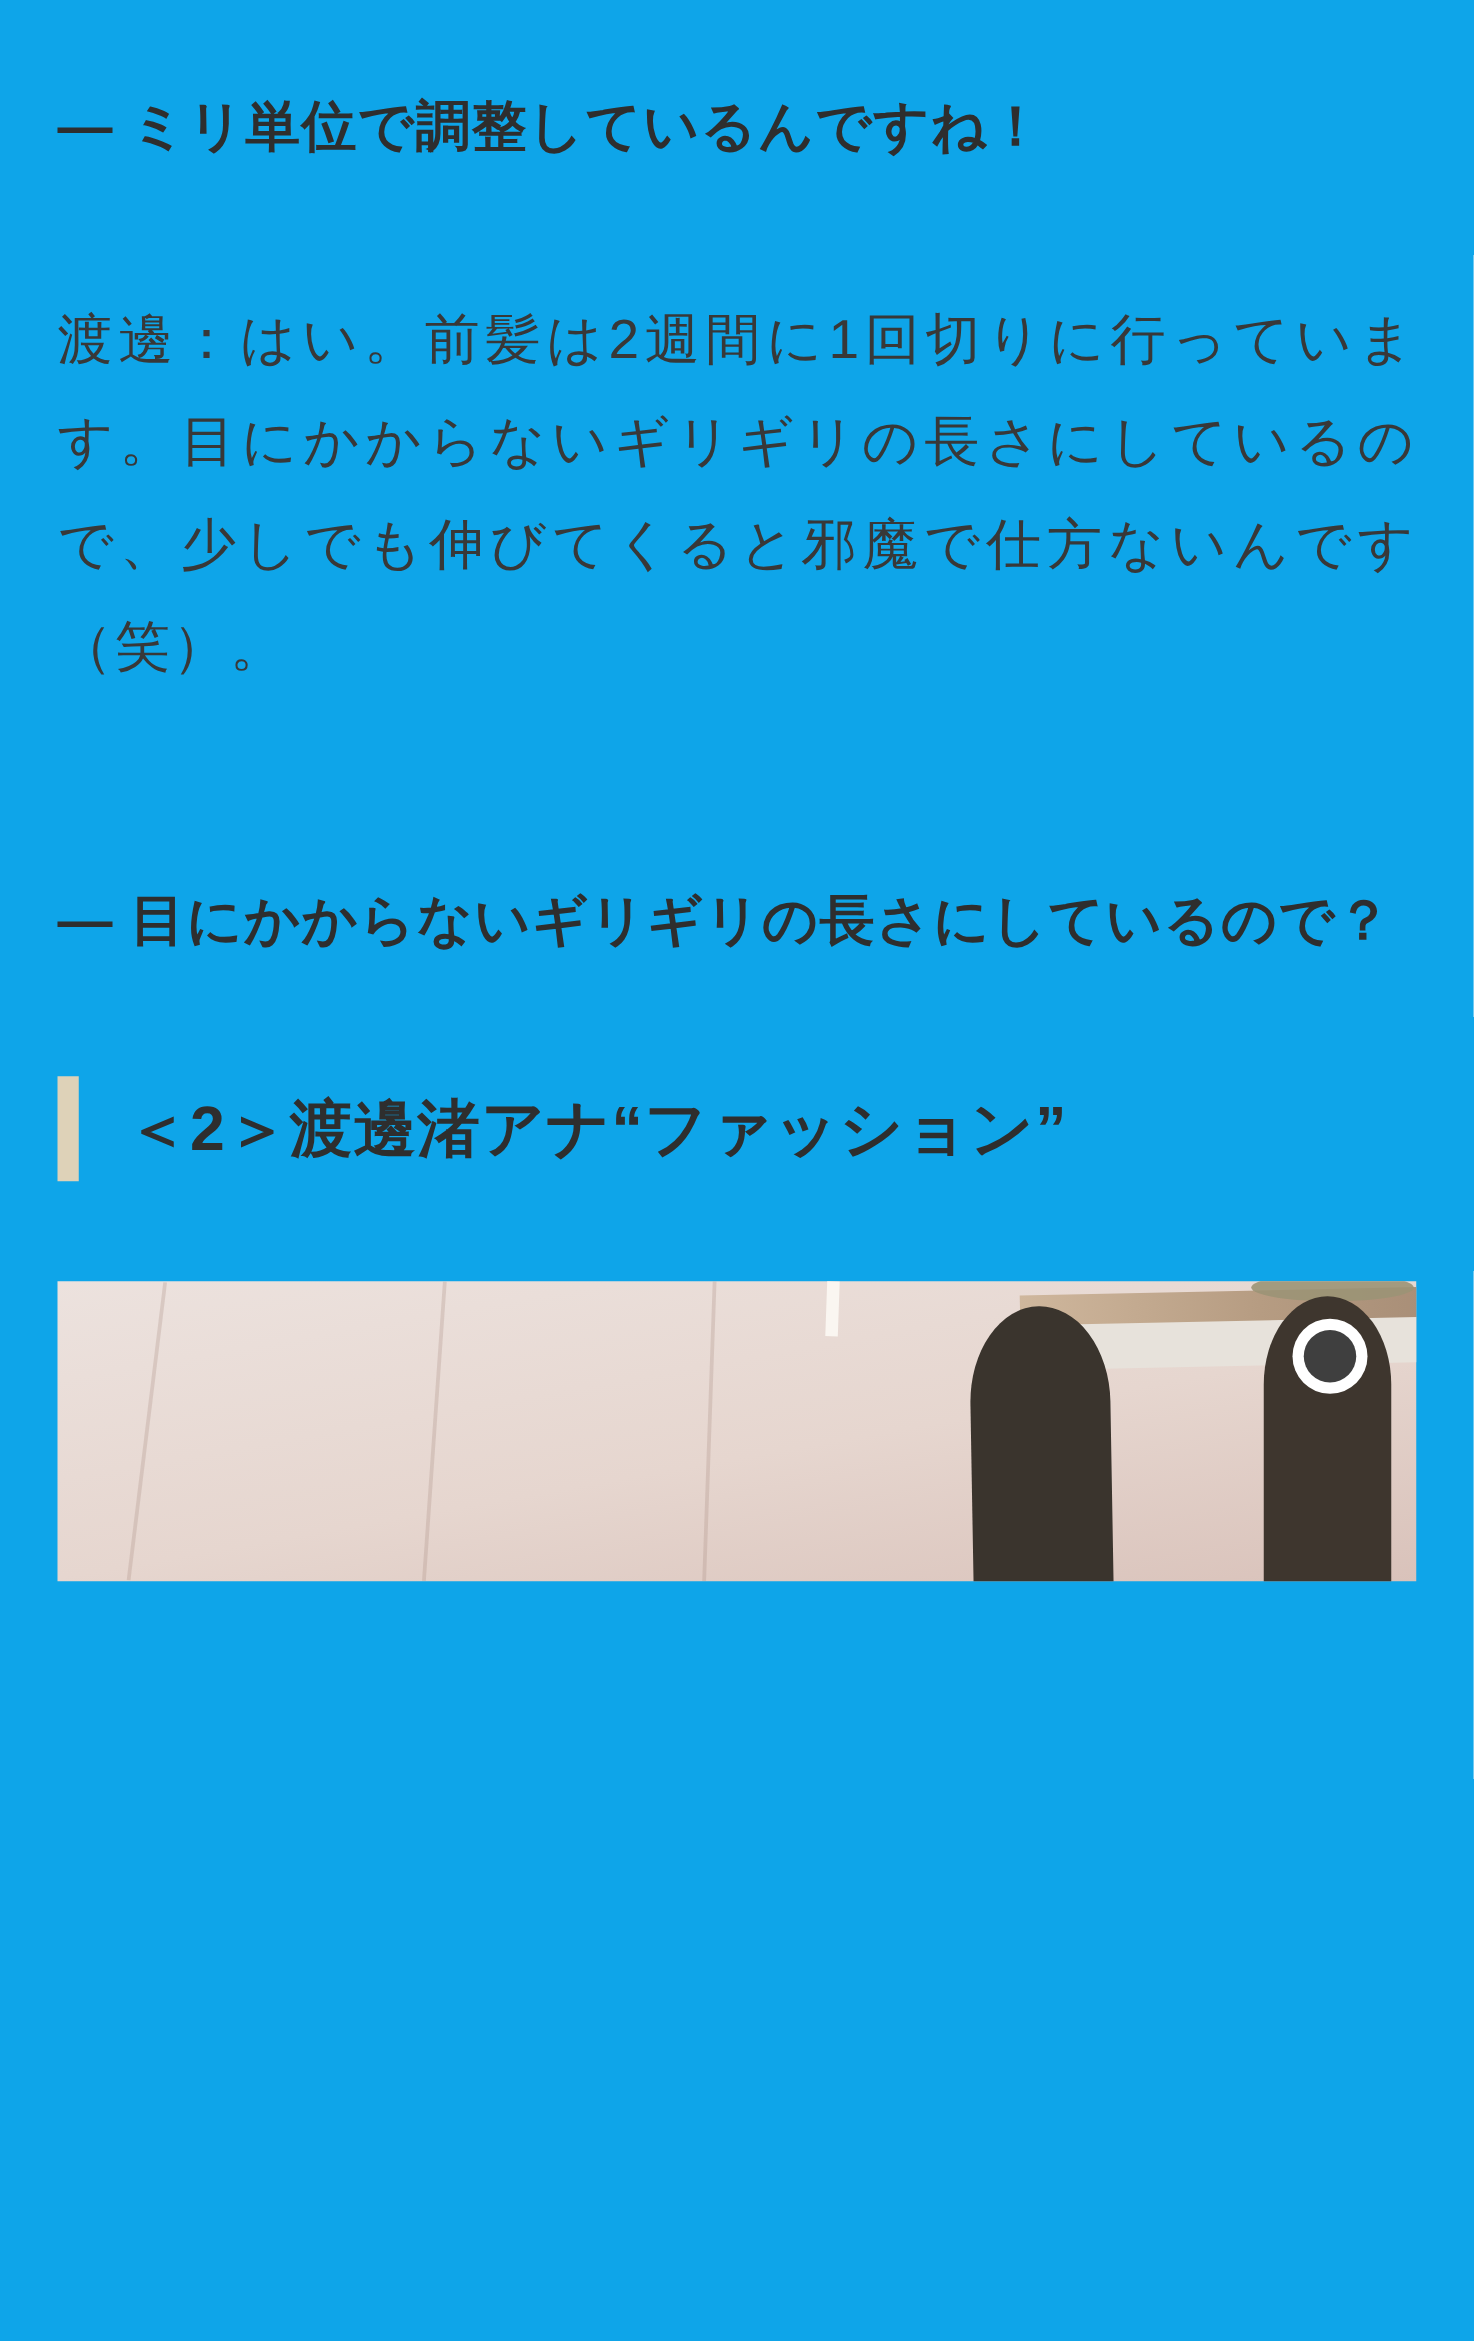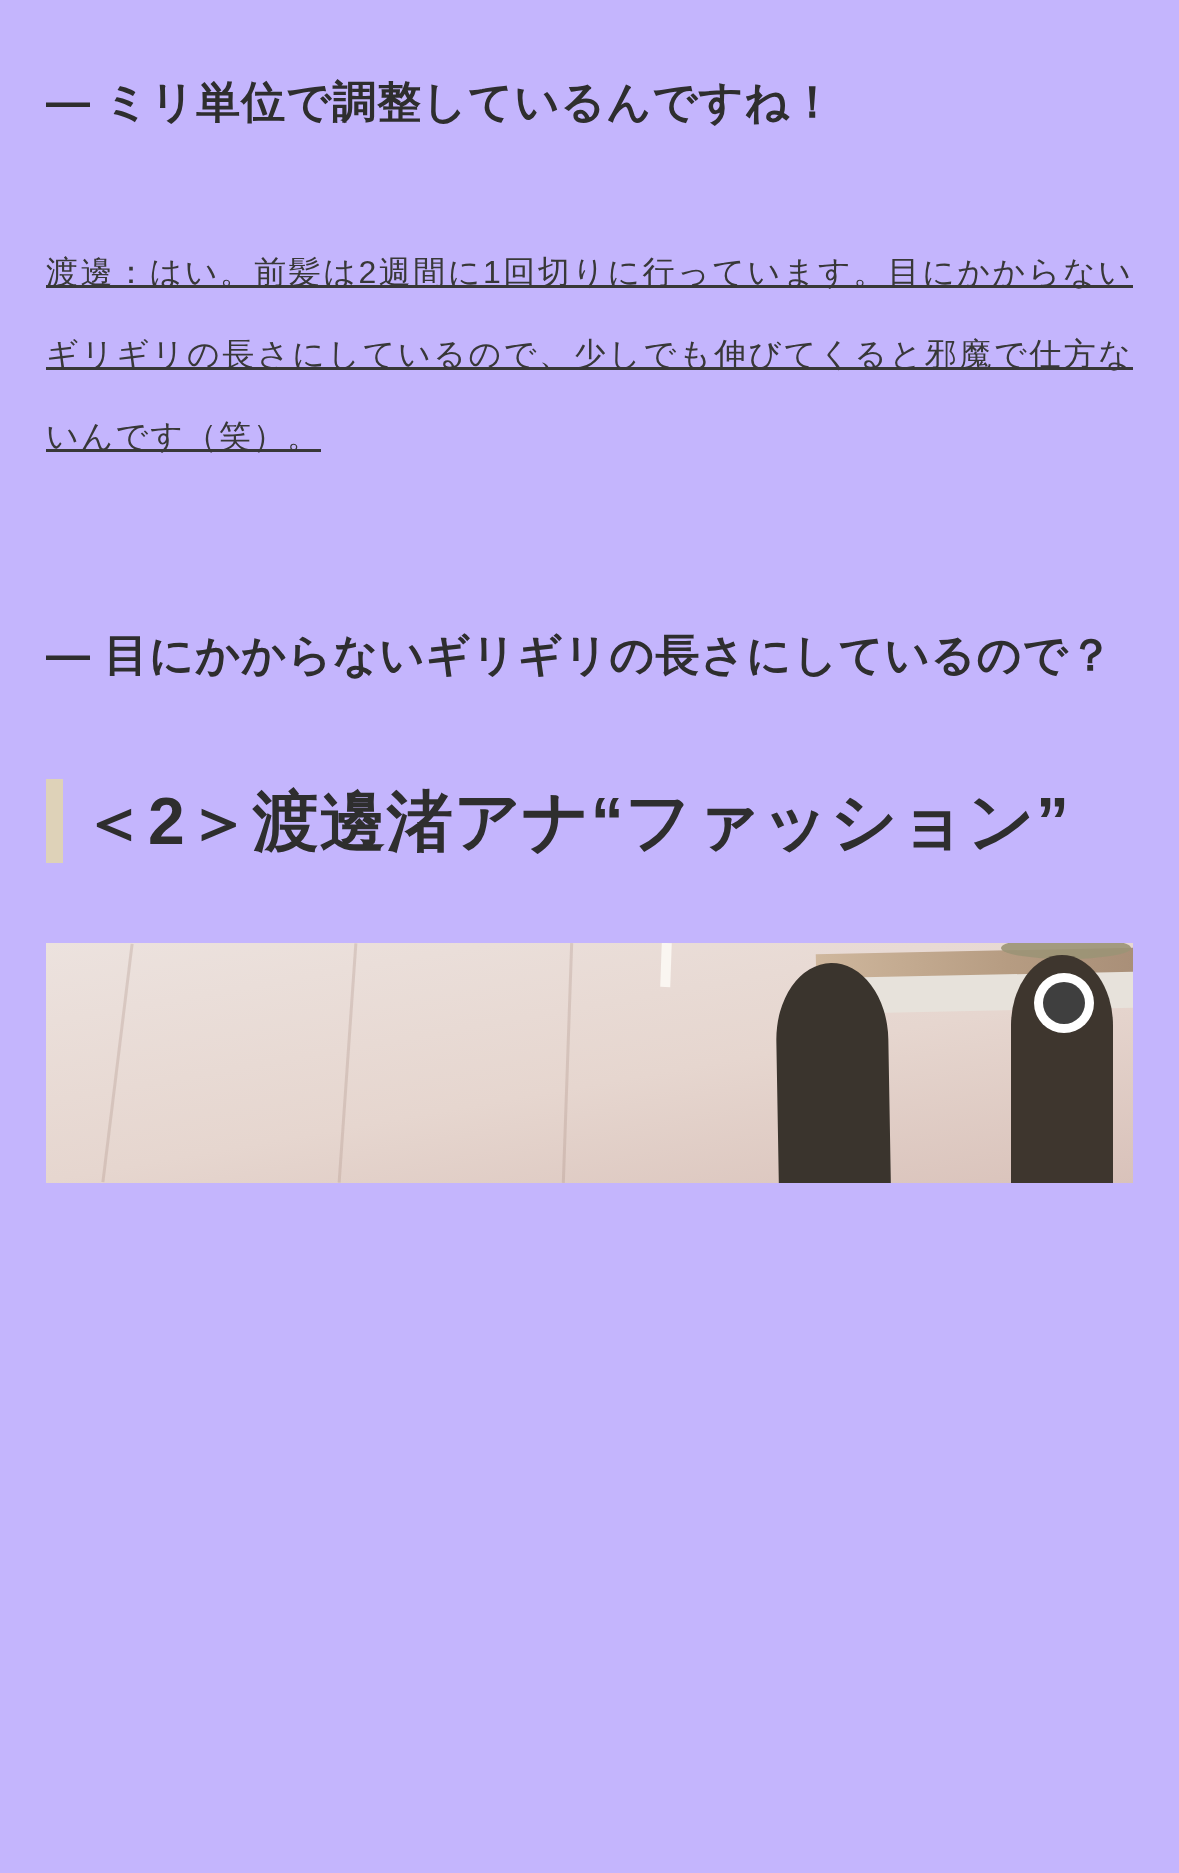--- a/index.html
+++ b/index.html
@@ -5,56 +5,55 @@
   html, body {
     margin: 0;
     padding: 0;
     background: #ffffff;
   }
   .page {
     position: relative;
     width: 1179px;
     height: 1873px;
     overflow: hidden;
-    background: #c4b5fd;
+    background: #0ea5e9;
     font-family: "Liberation Sans", "DejaVu Sans", sans-serif;
     color: #333333;
   }
   .content {
     padding: 0 46px;
   }
   .question {
     margin: 145px 0 0 0;
     font-size: 44px;
     font-weight: 700;
     line-height: 66px;
     letter-spacing: 1px;
     color: #2e2e2e;
   }
   .question:first-child {
     margin-top: 69px;
   }
   .answer {
     margin: 96px 0 0 0;
-    font-size: 32px;
+    font-size: 44px;
     font-weight: 400;
     line-height: 82px;
     letter-spacing: 2px;
     text-align: justify;
     color: #383838;
-    text-decoration: underline;
   }
   .answer + .answer {
     margin-top: 126px;
   }
   .section-heading {
     margin: 91px 0 0 0;
     border-left: 17px solid #ded2b8;
-    padding-left: 18px;
-    font-size: 66px;
+    padding-left: 38px;
+    font-size: 50px;
     font-weight: 700;
     line-height: 84px;
     letter-spacing: 1px;
     color: #2e2e2e;
   }
   .photo {
     position: relative;
     margin-top: 80px;
     width: 1087px;
     height: 240px;

